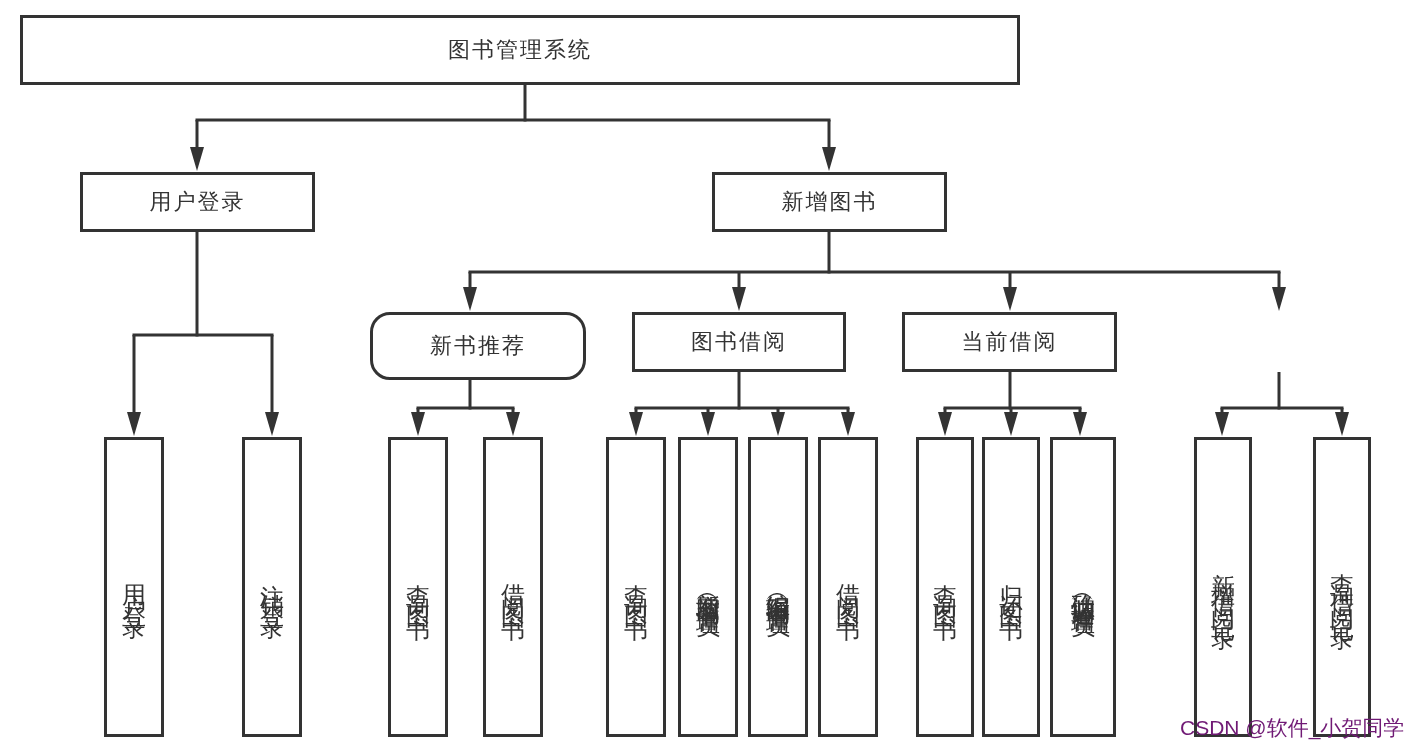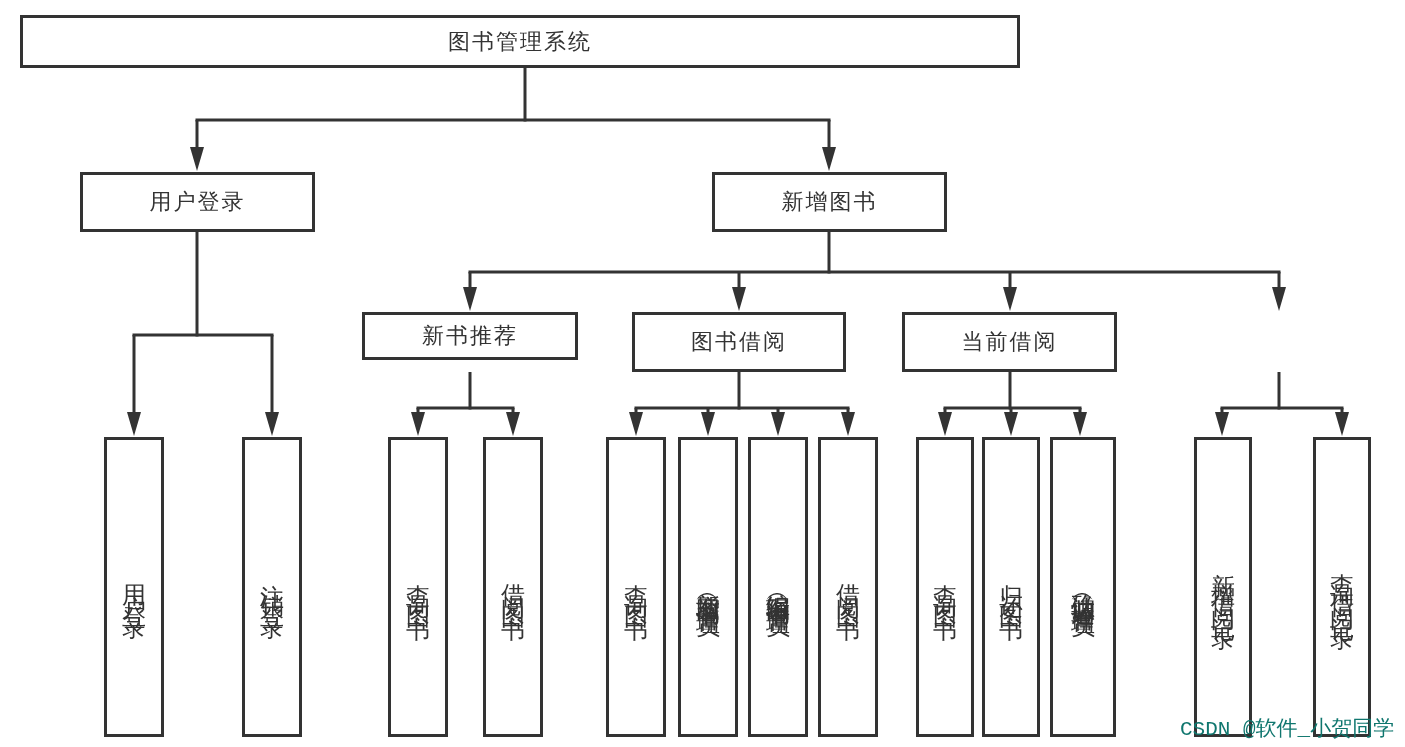--- a/index.html
+++ b/index.html
@@ -39,23 +39,22 @@
     color: #333333;
     white-space: nowrap;
   }
   .leaf.tight span { letter-spacing: 3px; }
   .watermark {
     position: absolute;
     left: 1180px;
     top: 714px;
     z-index: 3;
     font-size: 21px;
-    color: #0f766e;
+    color: #701a75;
     white-space: nowrap;
-    font-family: Liberation Mono, monospace;
   }
 </style>
 </head>
 <body>
 
 <div class="canvas">
 
   <svg class="connectors" viewBox="0 0 1405 747" xmlns="http://www.w3.org/2000/svg">
 
     <line x1="525" y1="68" x2="525" y2="121.5"></line>
@@ -111,32 +110,32 @@
     <polygon points="1073,412 1087,412 1080,436"></polygon>
 
     <line x1="1279" y1="372" x2="1279" y2="409.5"></line>
     <line x1="1220.5" y1="408" x2="1343.5" y2="408"></line>
     <line x1="1222" y1="408" x2="1222" y2="415"></line>
     <polygon points="1215,412 1229,412 1222,436"></polygon>
     <line x1="1342" y1="408" x2="1342" y2="415"></line>
     <polygon points="1335,412 1349,412 1342,436"></polygon>
   </svg>
 
-  <div class="box hbox" style="left:20px; top:15px; width:1000px; height:53px;text-align:center;">
+  <div class="box hbox" style="left:20px; top:15px; width:1000px; height:70px;text-align:center;">
     <span>图书管理系统</span>
   </div>
 
   <div class="box hbox" style="left:80px; top:172px; width:235px; height:60px;">
     <span>用户登录</span>
   </div>
   <div class="box hbox" style="left:712px; top:172px; width:235px; height:60px;">
     <span>新增图书</span>
   </div>
 
-  <div class="box hbox" style="left:362px; top:312px; width:216px; height:48px;">
+  <div class="box hbox" style="left:370px; top:312px; width:216px; height:68px;border-radius:20px;">
     <span>新书推荐</span>
   </div>
   <div class="box hbox" style="left:632px; top:312px; width:214px; height:60px;">
     <span>图书借阅</span>
   </div>
   <div class="box hbox" style="left:902px; top:312px; width:215px; height:60px;">
     <span>当前借阅</span>
   </div>
 
   <div class="box leaf" style="left:104px; top:437px; width:60px; height:300px;">

